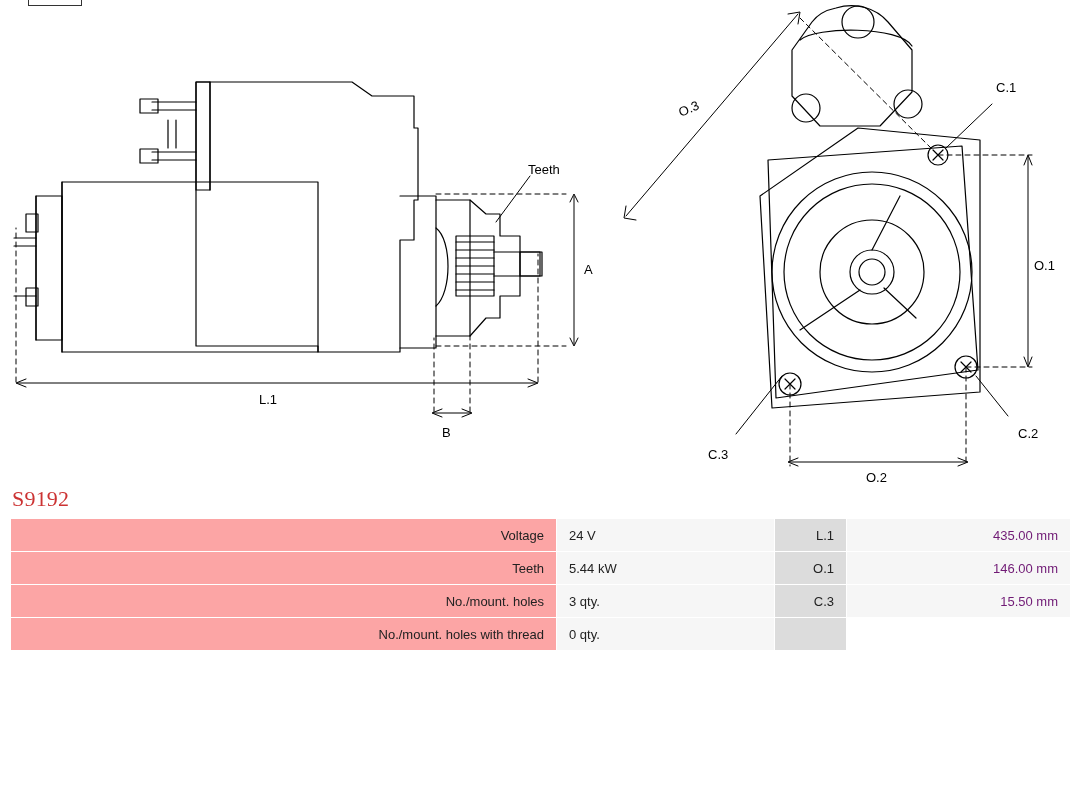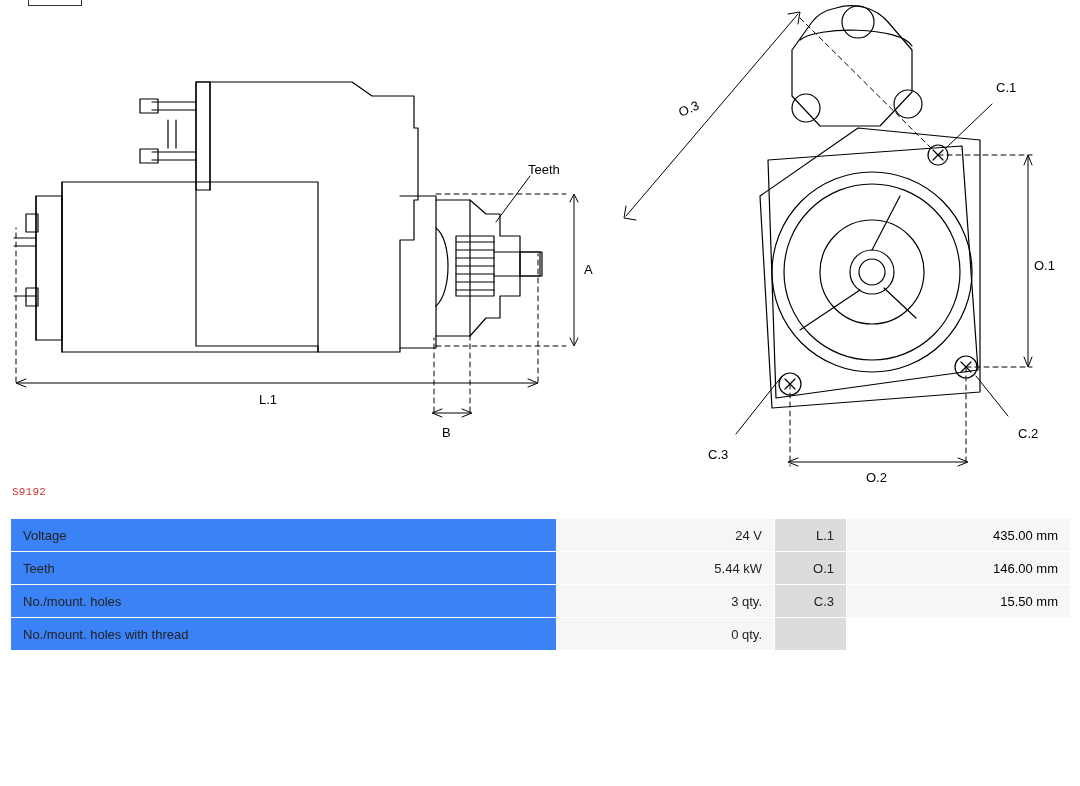--- a/index.html
+++ b/index.html
@@ -31,23 +31,23 @@
   }
   .drawing svg {
     display: block;
   }
 
   
   .part-number {
     position: absolute;
     left: 12px;
     top: 486px;
-    font-size: 11px;
+    font-size: 22px;
     color: #cc3333;
-    font-family: Liberation Mono, monospace;
+    font-family: Liberation Serif, serif;
     letter-spacing: 0.2px;
   }
 
   
   .spec-table-wrap {
     position: absolute;
     left: 10px;
     top: 518px;
     width: 1060px;
   }
@@ -60,37 +60,37 @@
   table.spec td {
     height: 32px;
     padding: 0 12px;
     border: 1px solid #ffffff;
     vertical-align: middle;
     white-space: nowrap;
     overflow: hidden;
     text-overflow: ellipsis;
   }
   td.lbl {
-    background: #3b82f6;
+    background: #fca5a5;
+    text-align: right;
     color: #222222;
   }
   td.val {
     background: #f6f6f6;
-    text-align: right;
     color: #222222;
   }
   td.lbl2 {
     background: #dcdcdc;
     text-align: right;
     color: #222222;
   }
   td.val2 {
     background: #f6f6f6;
     text-align: right;
-    color: #000000;
+    color: #701a75;
   }
   td.blank {
     background: #dcdcdc;
   }
   td.blank2 {
     background: #ffffff;
     border-color: #ffffff;
   }
   col.c1 { width: 546px; }
   col.c2 { width: 218px; }

